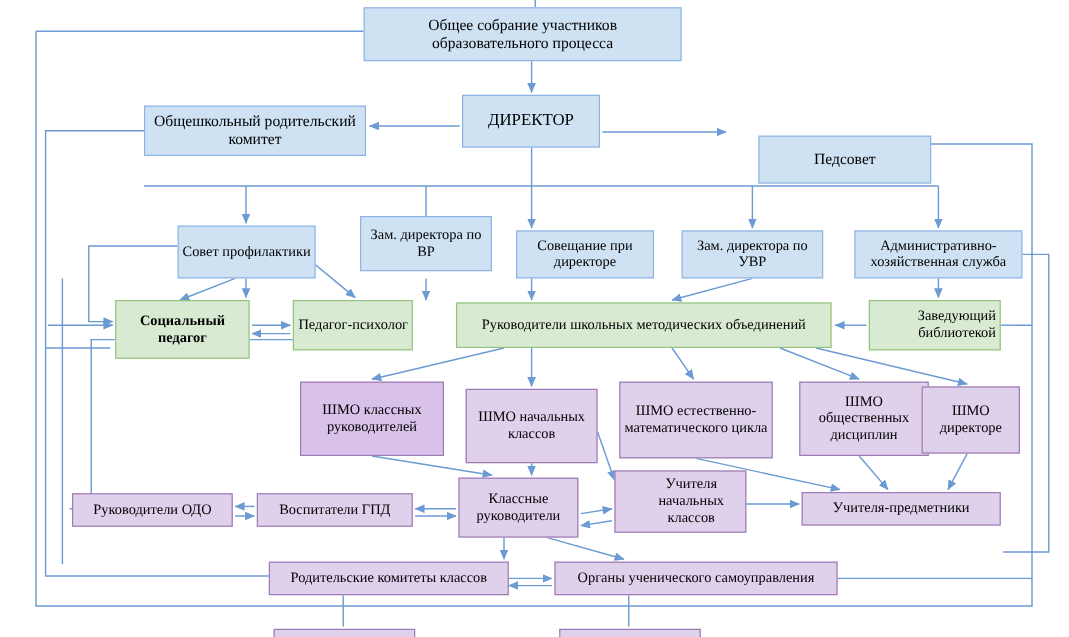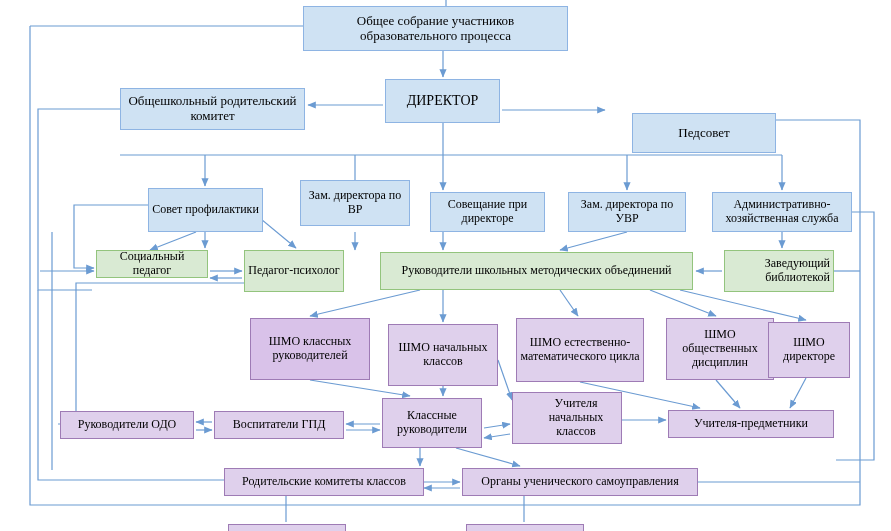--- a/index.html
+++ b/index.html
@@ -184,25 +184,25 @@
   </div>
 
   <div class="node lightblue fs12" style="left:568px; top:192px; width:118px; height:40px;">
     <span>Зам. директора по УВР</span>
   </div>
 
   <div class="node lightblue fs12" style="left:712px; top:192px; width:140px; height:40px;">
     <span>Административно-хозяйственная служба</span>
   </div>
 
-  <div class="node green fs12" style="left:96px; top:250px; width:112px; height:28px;">
+  <div class="node green fs12" style="left:96px; top:250px; width:112px; height:49px;font-weight:bold;">
     <span>Социальный педагог</span>
   </div>
 
-  <div class="node green fs12" style="left:244px; top:250px; width:100px; height:42px;">
+  <div class="node green fs12" style="left:244px; top:250px; width:100px; height:42px;justify-content:flex-end;">
     <span>Педагог-психолог</span>
   </div>
 
   <div class="node green fs12" style="left:380px; top:252px; width:313px; height:38px;">
     <span>Руководители школьных методических объединений</span>
   </div>
 
   <div class="node green fs12" style="left:724px; top:250px; width:110px; height:42px;text-align:right;">
     <span>Заведующий библиотекой</span>
   </div>

